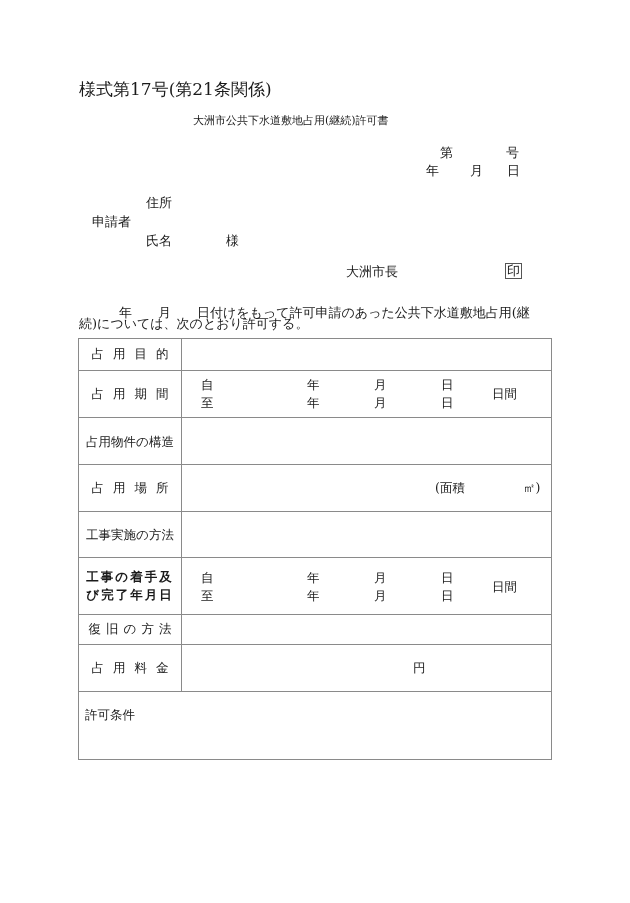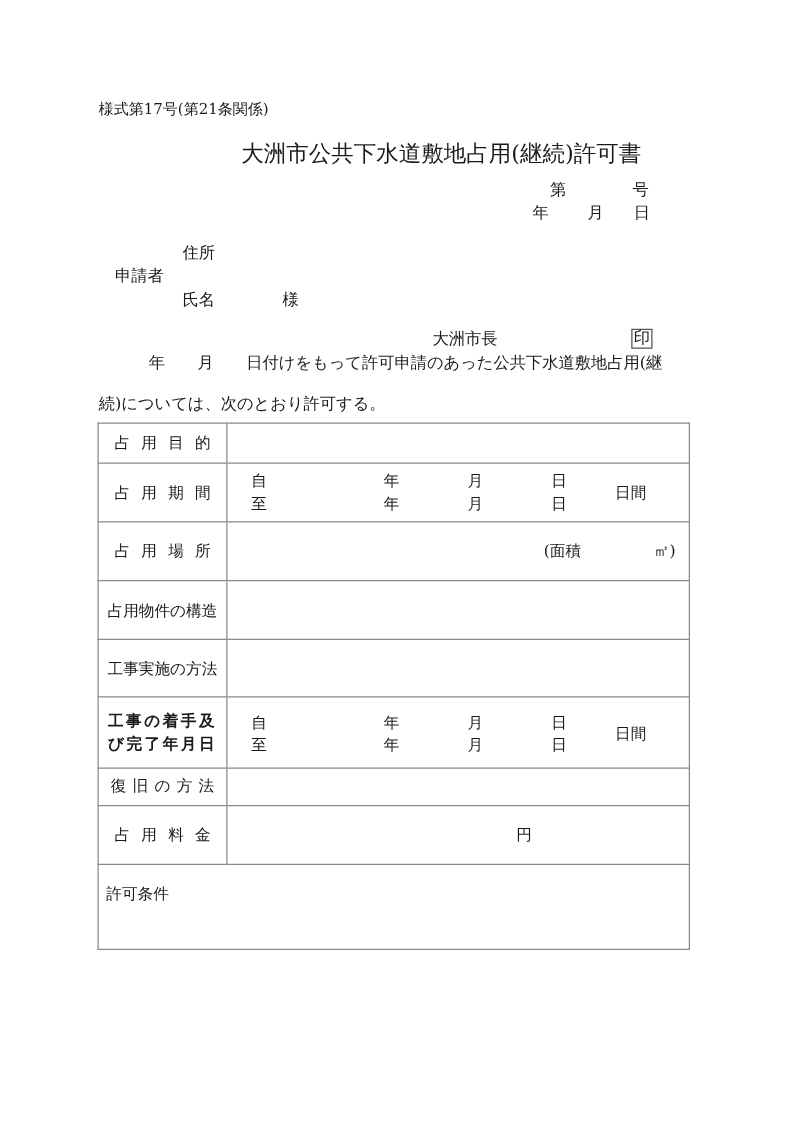--- a/index.html
+++ b/index.html
@@ -1,32 +1,32 @@
 <!DOCTYPE html>
 <html><head>
 <meta charset="utf-8">
 <style>
   html, body { margin: 0; padding: 0; background: #ffffff; }
   body { width: 630px; height: 903px; position: relative; overflow: hidden;
          font-family: "DejaVu Serif", "Liberation Serif", serif; color: #1a1a1a; font-size: 13px; }
   .abs { position: absolute; white-space: nowrap; line-height: 1; }
-  .form-no { left: 79px; top: 81px; font-size: 12px; }
-  .title { left: 193px; top: 115px; font-size: 18px; }
+  .form-no { left: 79px; top: 81px; font-size: 17px; }
+  .title { left: 193px; top: 115px; font-size: 11px; }
   .dai { left: 440px; top: 146px; }
   .go { left: 506px; top: 146px; }
   .yr { left: 426px; top: 164px; }
   .mo { left: 470px; top: 164px; }
   .dy { left: 507px; top: 164px; }
   .addr { left: 146px; top: 196px; }
   .applicant { left: 92px; top: 215px; }
   .name { left: 146px; top: 234px; }
   .sama { left: 226px; top: 234px; }
   .mayor { left: 346px; top: 265px; }
   .seal { left: 505px; top: 263px; font-size: 13px; border: 1px solid #555; padding: 0 1px; line-height: 14px; }
-  .body1 { left: 79px; top: 284px; }
+  .body1 { left: 79px; top: 306px; }
   .body2 { left: 79px; top: 317px; }
 
   table.permit { position: absolute; left: 78px; top: 338px; width: 474px; border-collapse: collapse;
                  table-layout: fixed; }
   table.permit td { border: 1.5px solid #8a8a8a; padding: 0; vertical-align: middle; font-size: 12.5px; }
   td.lbl { width: 93px; text-align: center; }
   .spaced { letter-spacing: 9px; padding-left: 9px !important; }
   .multi { line-height: 19px; text-align: justify; text-align-last: center; padding: 0 5px !important; }
   .cell-inner { position: relative; width: 100%; height: 100%; }
   .c { position: absolute; line-height: 1; }
@@ -69,31 +69,31 @@
         <span class="c" style="left:125px;top:26px;">年</span>
         <span class="c" style="left:192px;top:8px;">月</span>
         <span class="c" style="left:192px;top:26px;">月</span>
         <span class="c" style="left:259px;top:8px;">日</span>
         <span class="c" style="left:259px;top:26px;">日</span>
         <span class="c" style="left:310px;top:17px;">日間</span>
       </div>
     </td>
   </tr>
   <tr style="height:47px;">
+    <td class="lbl multi">占用物件の構造</td>
+    <td></td>
+  </tr>
+  <tr style="height:47px;">
     <td class="lbl spaced">占用場所</td>
     <td>
       <div class="cell-inner" style="height:46px;">
         <span class="c" style="left:253px;top:17px;">(面積</span>
         <span class="c" style="left:341px;top:17px;">㎡)</span>
       </div>
     </td>
-  </tr>
-  <tr style="height:47px;">
-    <td class="lbl multi">占用物件の構造</td>
-    <td></td>
   </tr>
   <tr style="height:46px;">
     <td class="lbl multi">工事実施の方法</td>
     <td></td>
   </tr>
   <tr style="height:57px;">
     <td class="lbl multi" style="line-height:18px; letter-spacing:2px;font-weight:bold;">工事の着手及び完了年月日</td>
     <td>
       <div class="cell-inner" style="height:56px;">
         <span class="c" style="left:19px;top:14px;">自</span>

